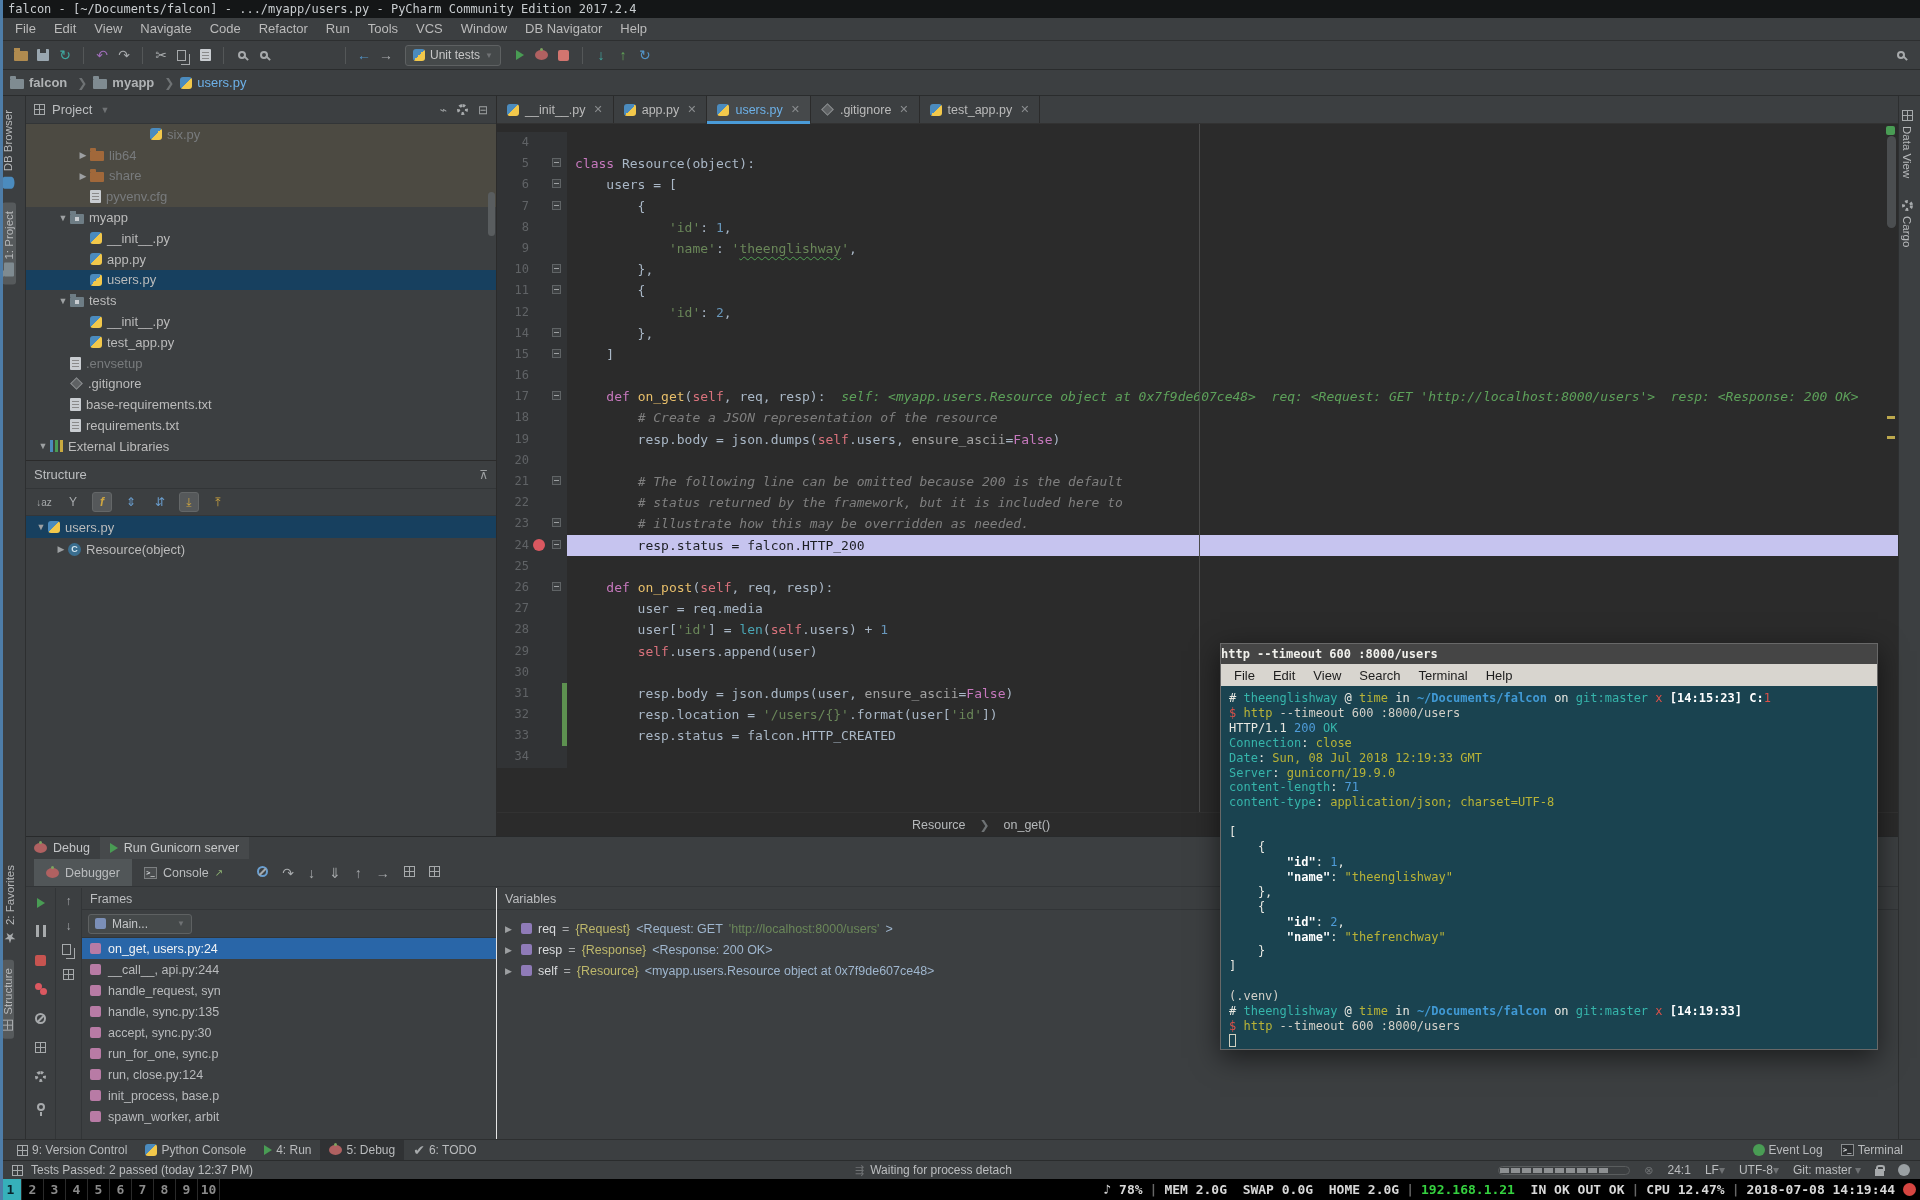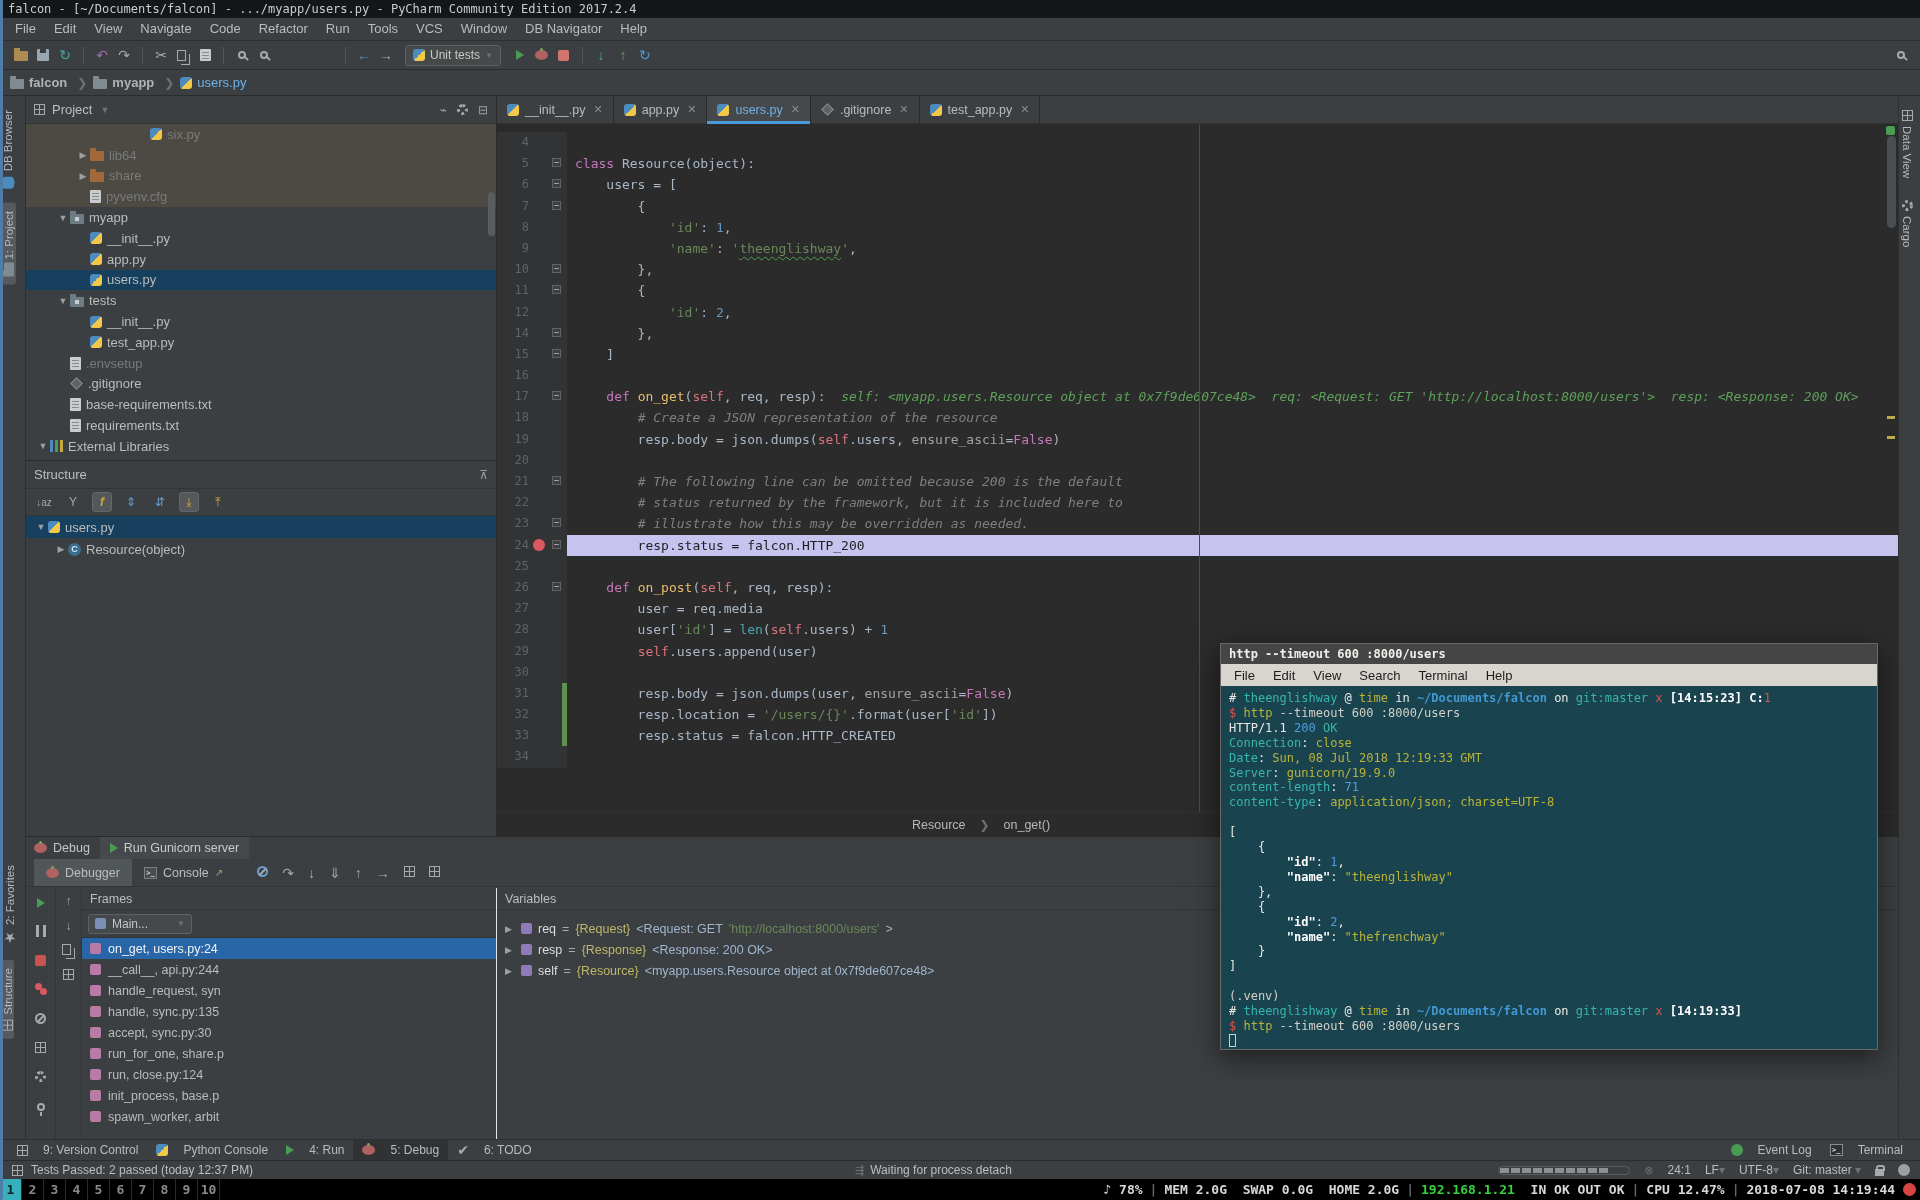--- a/index.html
+++ b/index.html
@@ -112,32 +112,32 @@
   .frame-row.selected { background:#2966a8; color:#f0f2f4; }
   #vars-pane { flex:1; position:relative; }
   #vars-list { padding-top:8px; }
   .var-row { height:21px; display:flex; align-items:center; gap:6px; padding-left:8px; font-size:12.5px; white-space:nowrap;}
   .var-exp { color:#9da0a2; font-size:9px; width:10px; }
   .vn{color:#d8dadc} .vp{color:#a9abad} .vt{color:#bdb76b} .vv{color:#9fb6ce} .vs{color:#6a8759}
 
   
   #terminal { position:absolute; left:1220px; top:643px; width:658px; height:407px; z-index:30;
     border:1px solid #686868; box-shadow:0 8px 26px rgba(0,0,0,.55); background:#1a4350; }
-  #term-title { height:20px; background:#454545; color:#f0f0ec; font:bold 12px/20px "DejaVu Sans Mono", monospace; padding-left:8px; }
+  #term-title { height:20px; background:#454545; color:#f0f0ec; font:bold 12px/20px "DejaVu Sans Mono", monospace; }
   #term-menu { height:22px; background:#d8d5cf; display:flex; align-items:center; padding-left:4px; }
   .tmenu-item { color:#1d1d1d; font-size:13px; padding:0 9px; }
   #term-body { position:absolute; top:42px; left:0; right:0; bottom:0; padding:5px 0 0 8px; overflow:hidden; }
   .tline { font:12px/14.9px "DejaVu Sans Mono", monospace; white-space:pre; }
   .t-w{color:#e9e9e2} .t-W{color:#ffffff;font-weight:bold} .t-c{color:#36b5ab} .t-y{color:#b8b337}
   .t-b{color:#4099d4;font-weight:bold} .t-r{color:#dc5149} .t-g{color:#d3d0c8} .t-n{color:#4f9dda}
   .cursor { display:inline-block; width:7px; height:13px; border:1px solid #d0d0c0; vertical-align:-2px; }
 
   
   #bottombar { position:absolute; left:0; right:0; bottom:40px; height:21px; background:#3c3f41; border-top:1px solid #2d2f30; display:flex; align-items:center; padding:0 8px; z-index:40;}
-  .tw-btn { display:flex; align-items:center; gap:15px; color:#b9bbbd; font-size:12px; padding:0 9px; height:21px; }
+  .tw-btn { display:flex; align-items:center; gap:4px; color:#b9bbbd; font-size:12px; padding:0 9px; height:21px; }
   .tw-btn.active { background:#303234; }
   #statusbar { position:absolute; left:0; right:0; bottom:21px; height:19px; background:#3c3f41; border-top:1px solid #2a2c2d; display:flex; align-items:center; font-size:12px; color:#bbbdbf; padding:0 12px; z-index:40;}
   #status-msg { position:absolute; left:855px; display:flex; gap:6px; align-items:center;}
   #status-right { position:absolute; right:10px; display:flex; align-items:center; gap:14px; }
   #progress { width:132px; height:9px; border:1px solid #5a5d5e; border-radius:5px; display:flex; gap:2px; padding:1px; align-items:center;}
   .pseg { width:9px; height:5px; background:#8d9092; }
   #sysbar { position:absolute; left:0; right:0; bottom:0; height:21px; background:#000000; display:flex; align-items:center; z-index:45;
     font:bold 13px/21px "DejaVu Sans Mono", monospace; color:#d8d8d8; }
   .ws { width:22px; height:21px; text-align:center; color:#8a8a8a; border-right:1px solid #2a2a2a; font-weight:bold; }
   .ws.active { background:#36b0ba; color:#08222a; }
@@ -823,21 +823,21 @@
             <div class="frame-row">
               <span class="ic ic-frame"></span>
               <span>handle, sync.py:135</span>
             </div>
             <div class="frame-row">
               <span class="ic ic-frame"></span>
               <span>accept, sync.py:30</span>
             </div>
             <div class="frame-row">
               <span class="ic ic-frame"></span>
-              <span>run_for_one, share.p</span>
+              <span>run_for_one, sync.p</span>
             </div>
             <div class="frame-row">
               <span class="ic ic-frame"></span>
               <span>run, close.py:124</span>
             </div>
             <div class="frame-row">
               <span class="ic ic-frame"></span>
               <span>init_process, base.p</span>
             </div>
             <div class="frame-row">

